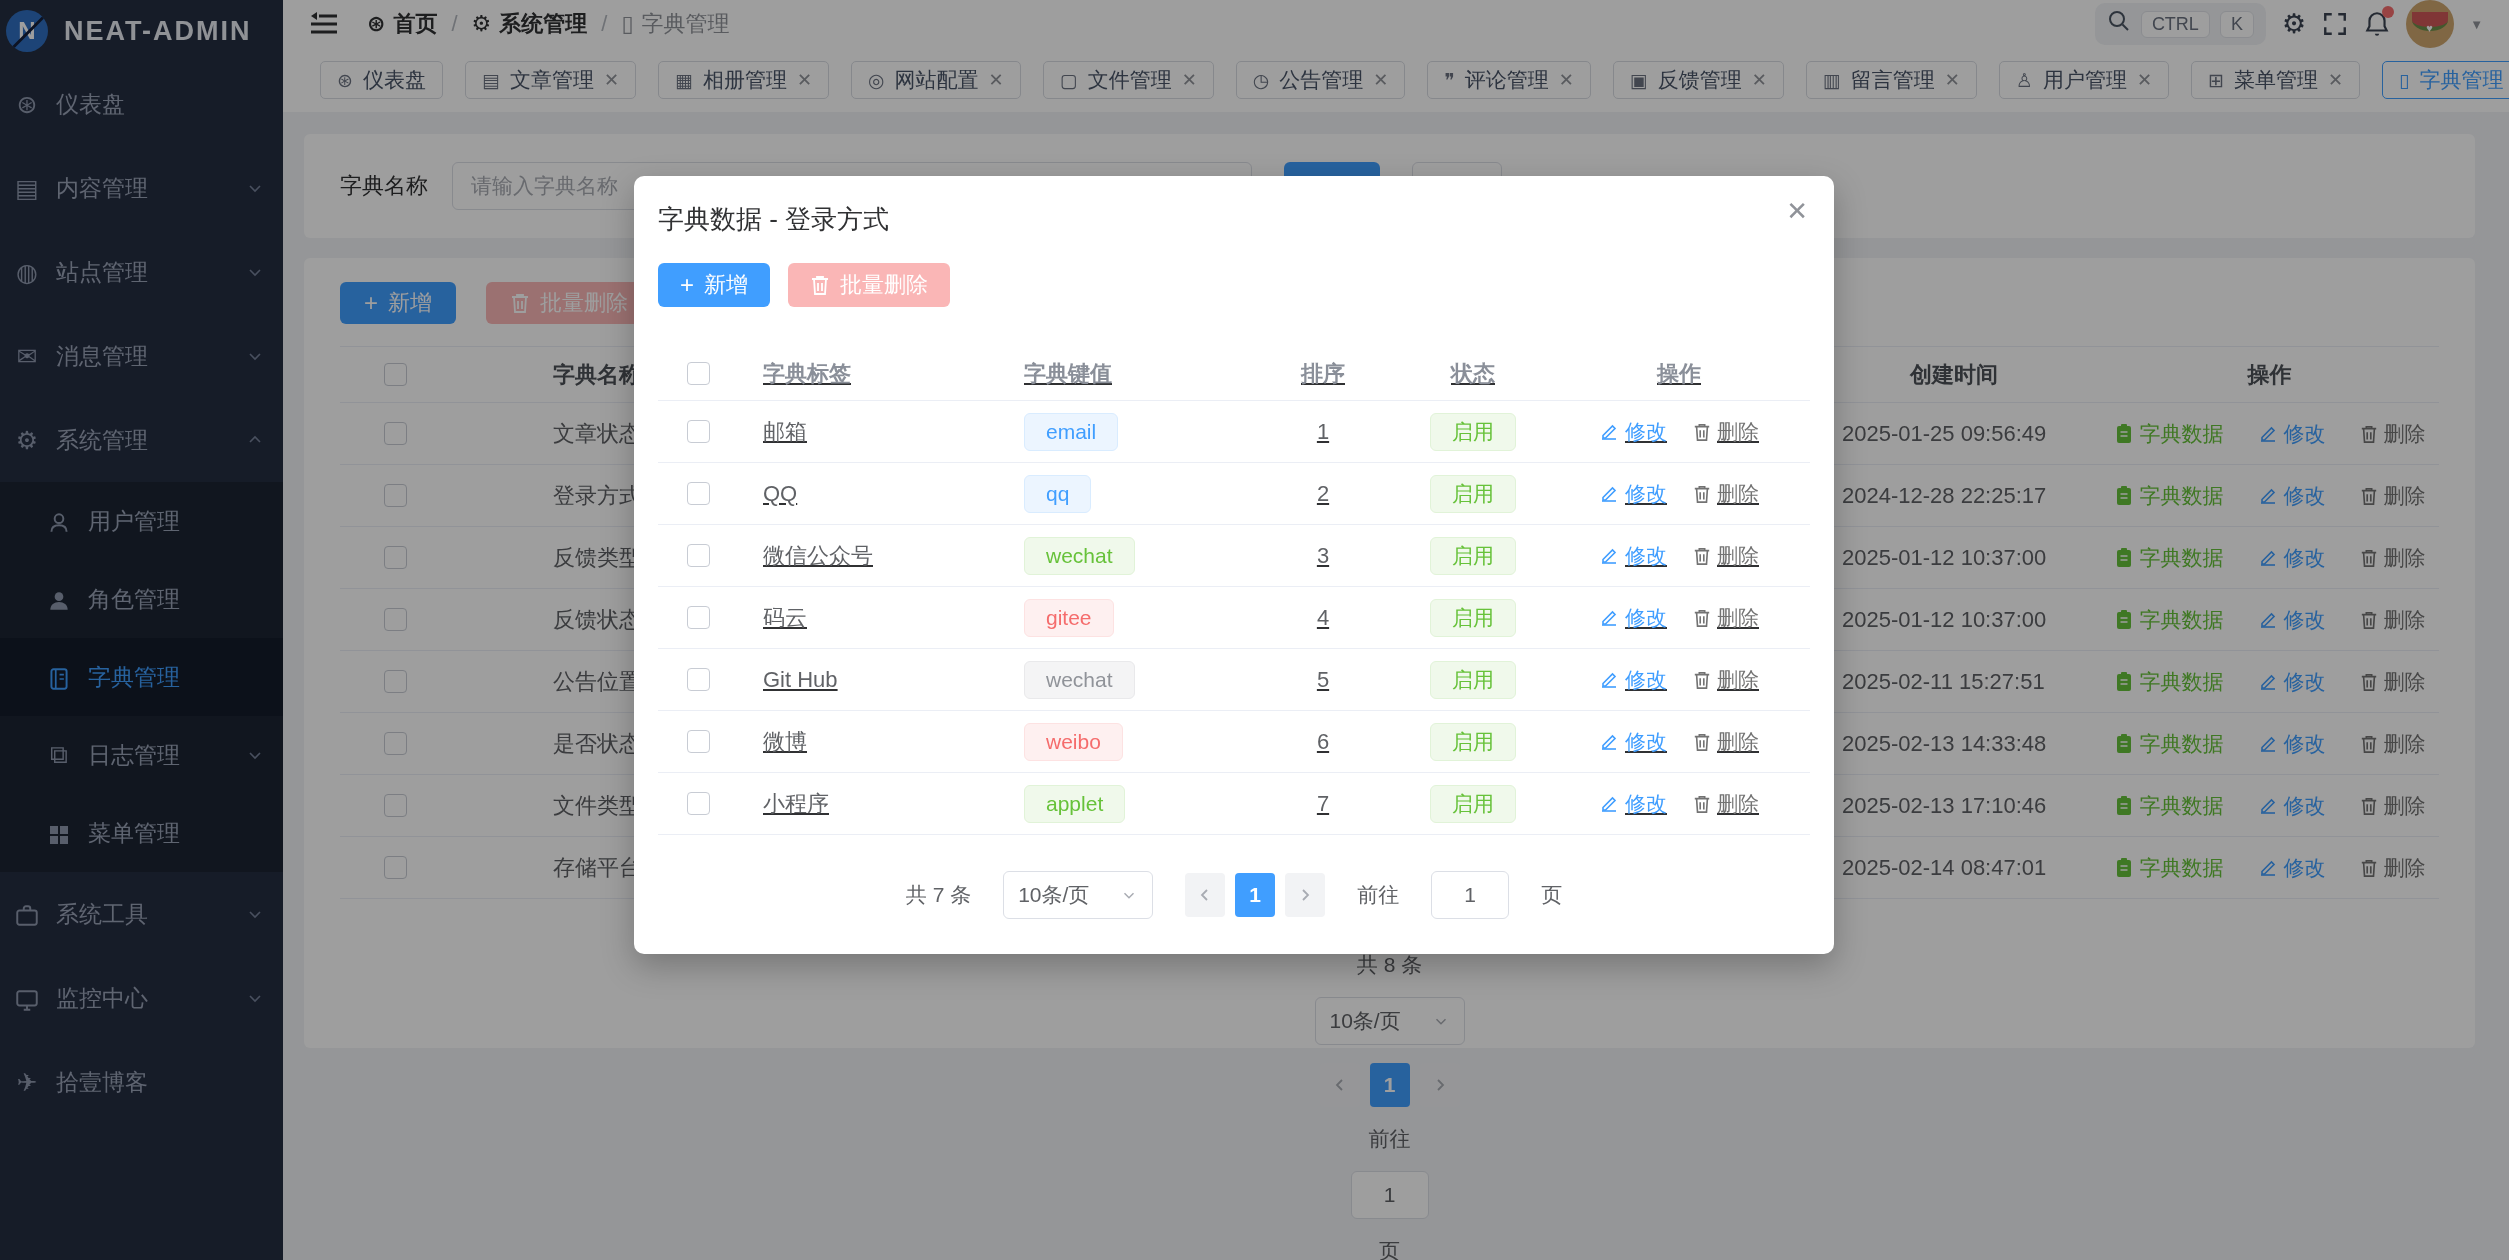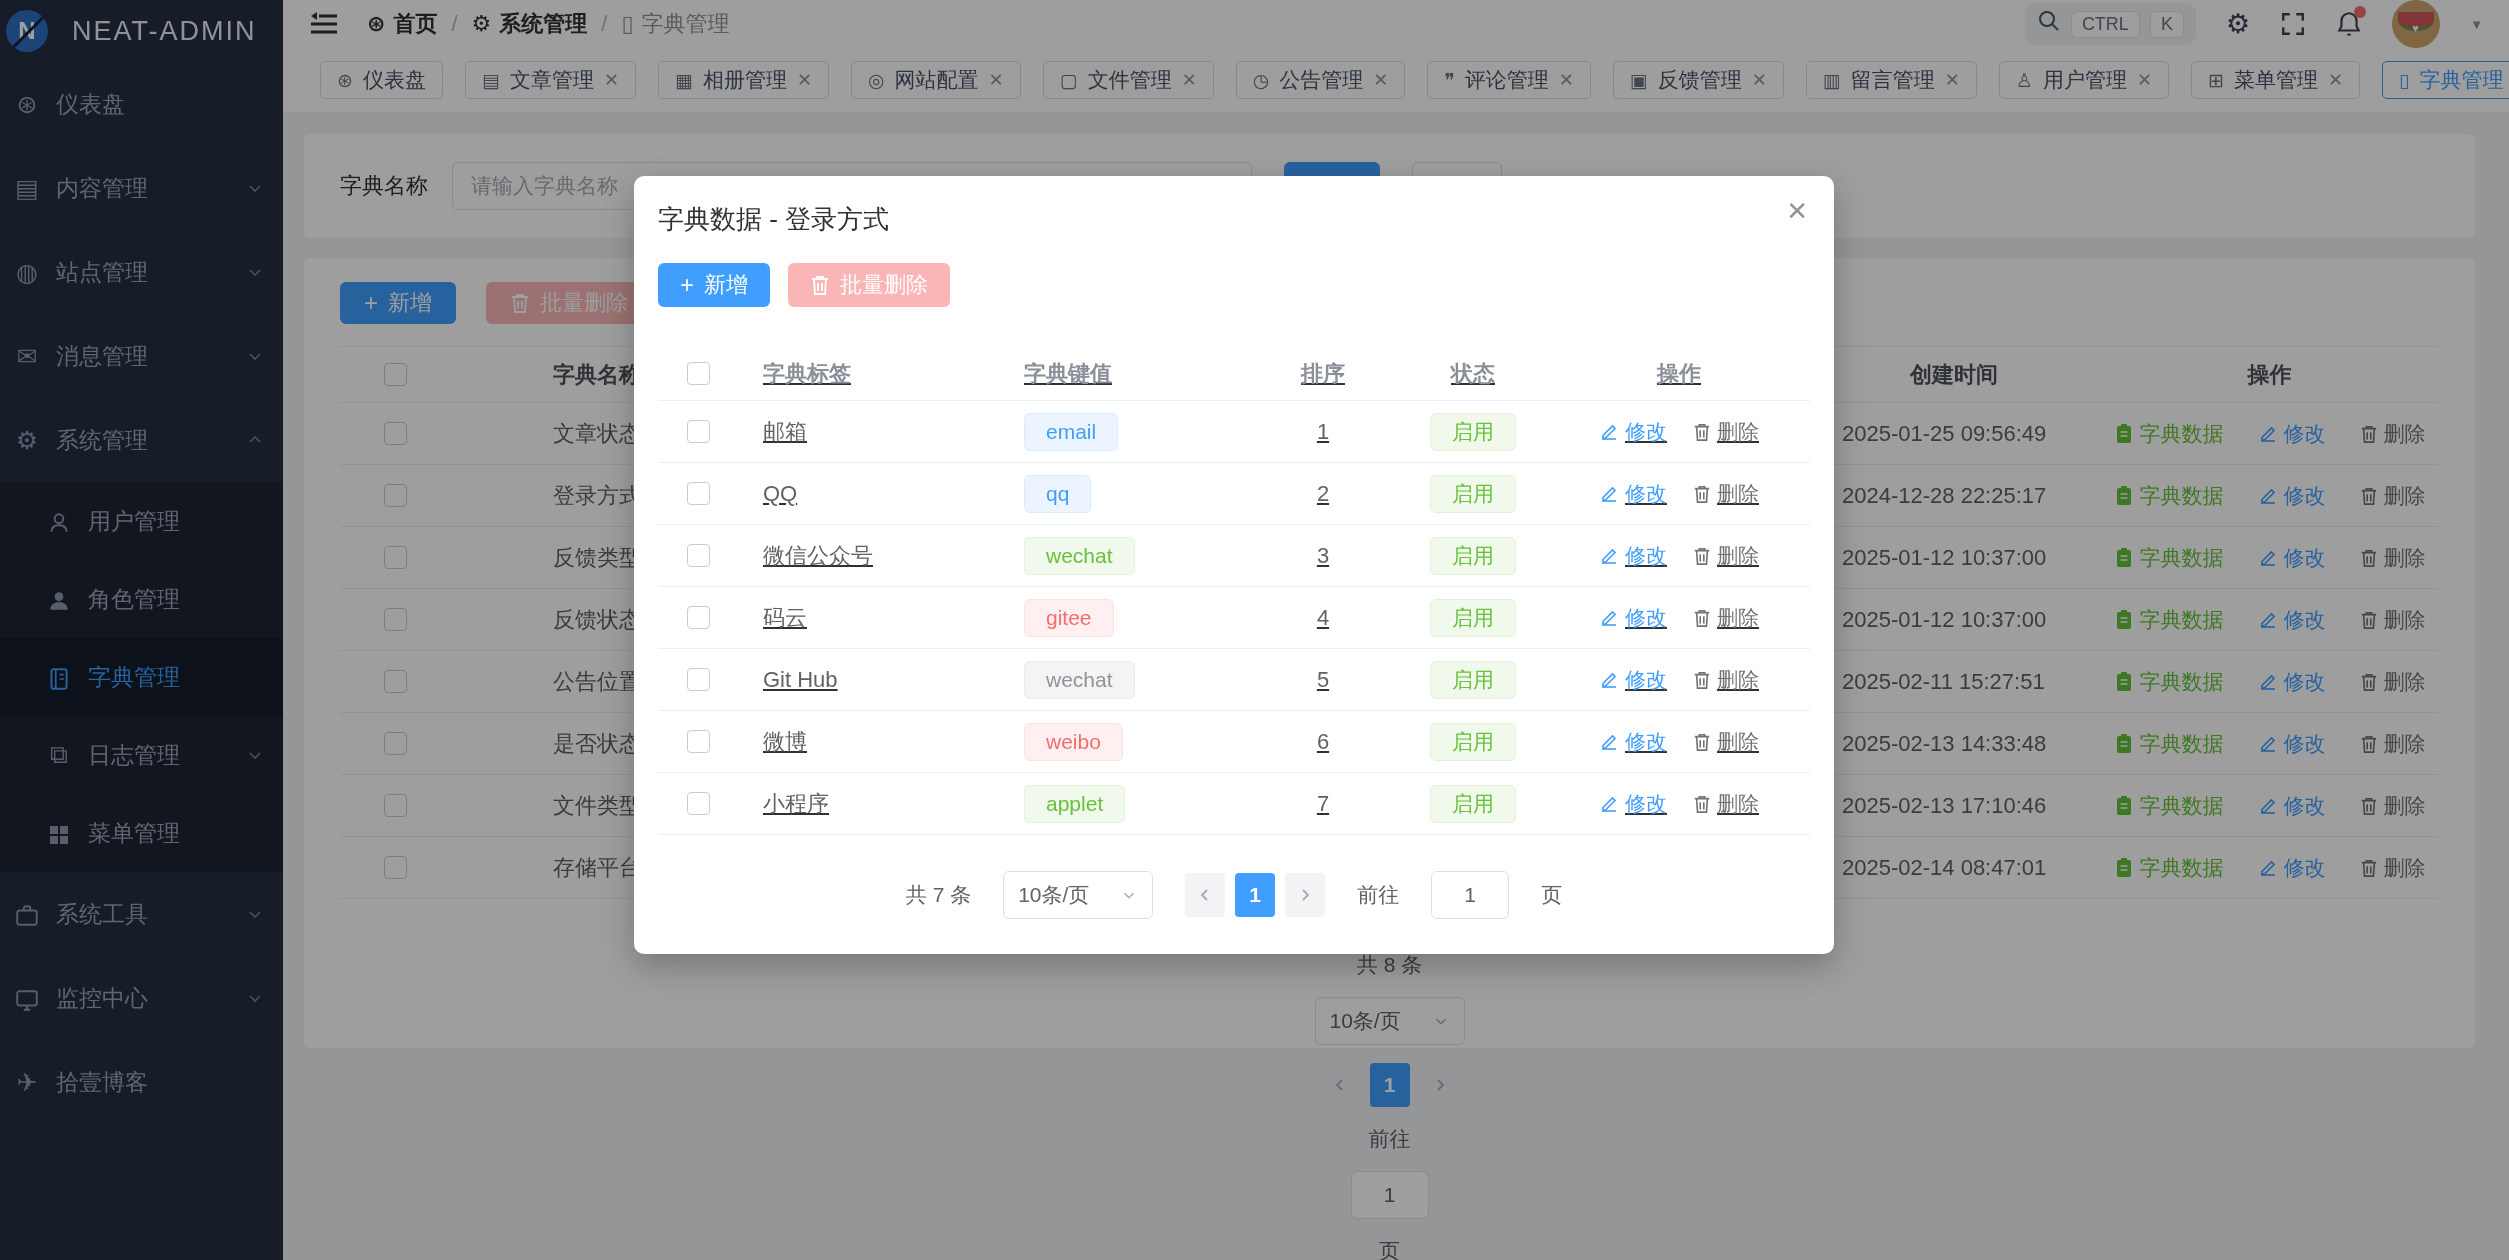--- a/index.html
+++ b/index.html
@@ -5,40 +5,40 @@
   * { box-sizing: border-box; margin: 0; padding: 0; }
   html,body { width:2509px; height:1260px; overflow:hidden; }
   body { font-family:"Liberation Sans","DejaVu Sans",sans-serif; background:#f0f2f5; color:#303133; font-size:22px; }
   .app { position:absolute; inset:0; }
 
   
   .sidebar { position:absolute; left:0; top:0; width:283px; height:1260px; background:#252e42; color:#9aa3b7; z-index:1; }
   .logo-row { display:flex; align-items:center; height:62px; padding-left:6px; }
   .logo-circle { width:42px; height:42px; border-radius:50%; background:#2f6fc1; color:#fff; display:flex; align-items:center; justify-content:center; font-weight:bold; font-size:24px; position:relative; overflow:hidden; flex:0 0 auto; }
   .logo-circle::after { content:""; position:absolute; left:-6px; top:19px; width:60px; height:3px; background:#16203a; transform:rotate(-45deg); }
-  .logo-text { margin-left:24px; font-size:27px; font-weight:normal; color:#e8ecf3; letter-spacing:2px; }
+  .logo-text { margin-left:16px; font-size:27px; font-weight:bold; color:#e8ecf3; letter-spacing:2px; }
   .mi { display:flex; align-items:center; height:84px; padding:0 18px 0 10px; font-size:23px; cursor:pointer; }
   .mi .ic { width:34px; text-align:center; font-size:25px; margin-right:12px; flex:0 0 auto; color:#8e98ad; }
   .mi .ic svg { vertical-align:middle; }
   .chev { margin-left:auto; color:#77829a; }
   .chev svg { display:block; }
   .submenu { background:#1c2533; }
   .submenu .mi { height:78px; padding-left:42px; }
   .mi.active { color:#409eff; background:#141c2b; }
   .mi.active .ic { color:#409eff; }
 
   
   .header { position:absolute; left:283px; top:0; right:0; height:48px; background:#fff; display:flex; align-items:center; padding:0 26px; z-index:1; }
   .hamburger { margin-right:28px; color:#303133; cursor:pointer; display:flex; align-items:center; }
   .crumbs { display:flex; align-items:center; gap:14px; }
   .crumb { display:flex; align-items:center; gap:8px; font-weight:bold; color:#303133; font-size:22px; cursor:pointer; }
   .crumb .cic { font-size:22px; }
   .crumb-sep { color:#b4b8bf; font-weight:normal; }
   .crumb.muted { color:#909399; font-weight:normal; cursor:default; }
-  .hright { margin-left:auto; display:flex; align-items:center; gap:30px; }
+  .hright { margin-left:auto; display:flex; align-items:center; gap:16px; }
   .search-pill { display:flex; align-items:center; gap:10px; background:#f0f2f5; border-radius:10px; padding:6px 12px; cursor:pointer; }
   .kbd { background:#fff; border:1px solid #e0e3e8; border-radius:6px; padding:2px 10px; font-size:18px; color:#6b7280; }
   .hicon { color:#3a4352; display:flex; align-items:center; cursor:pointer; position:relative; }
   .gear-glyph { font-size:27px; }
   .badge-dot { position:absolute; top:-4px; right:-4px; width:12px; height:12px; border-radius:50%; background:#f56c6c; }
   .avatar { width:48px; height:48px; border-radius:50%; background:#cfa76f; position:relative; overflow:hidden; cursor:pointer; flex:0 0 auto; }
   .melon { position:absolute; left:6px; top:12px; width:36px; height:19px; background:#cf5858; border-radius:0 0 36px 36px / 0 0 22px 22px; border-bottom:4px solid #6b8f4a; }
   .melon-heart { position:absolute; left:14px; top:10px; color:#fff; font-size:11px; }
   .caret { color:#909399; font-size:13px; cursor:pointer; }
 

